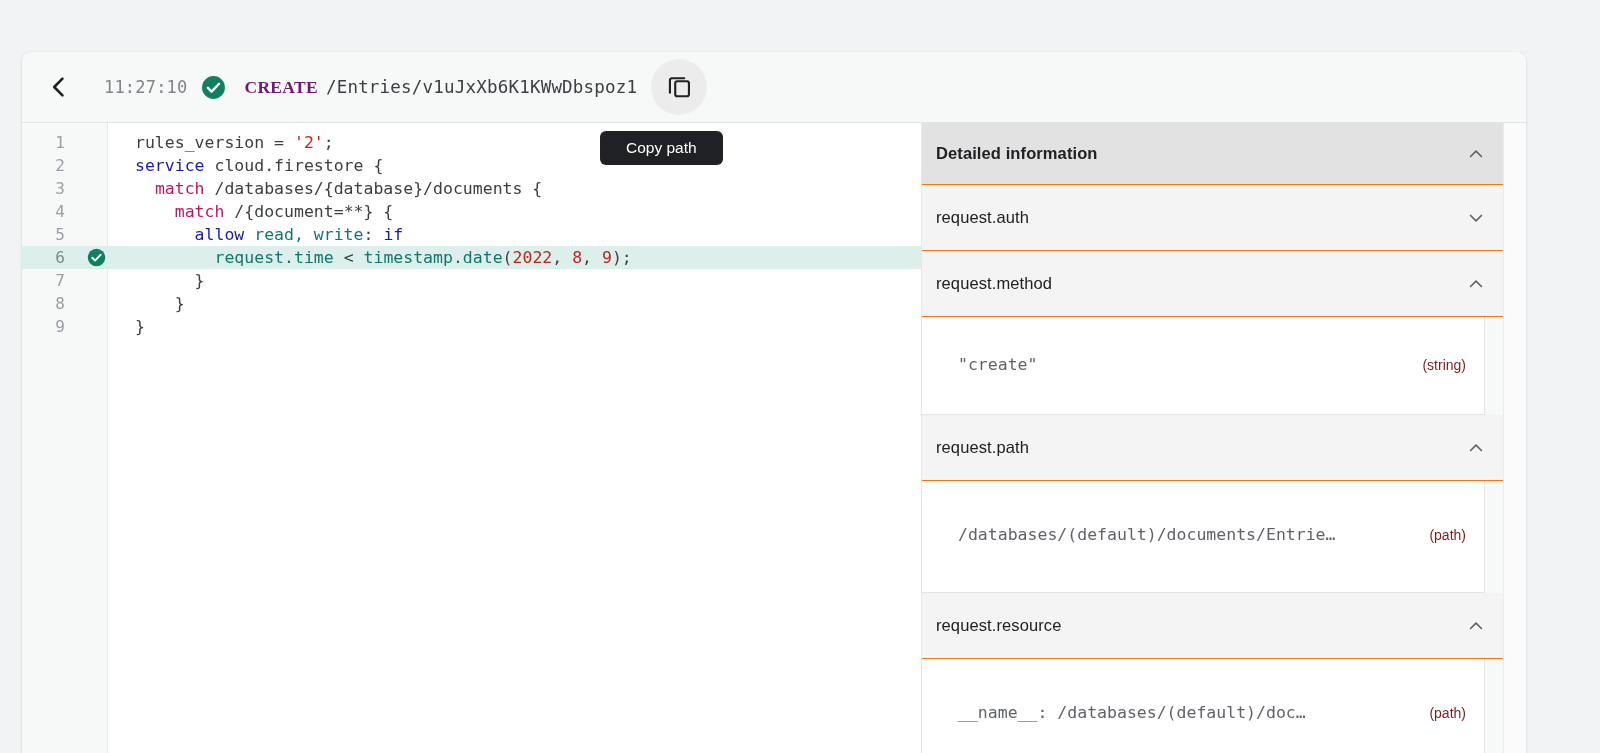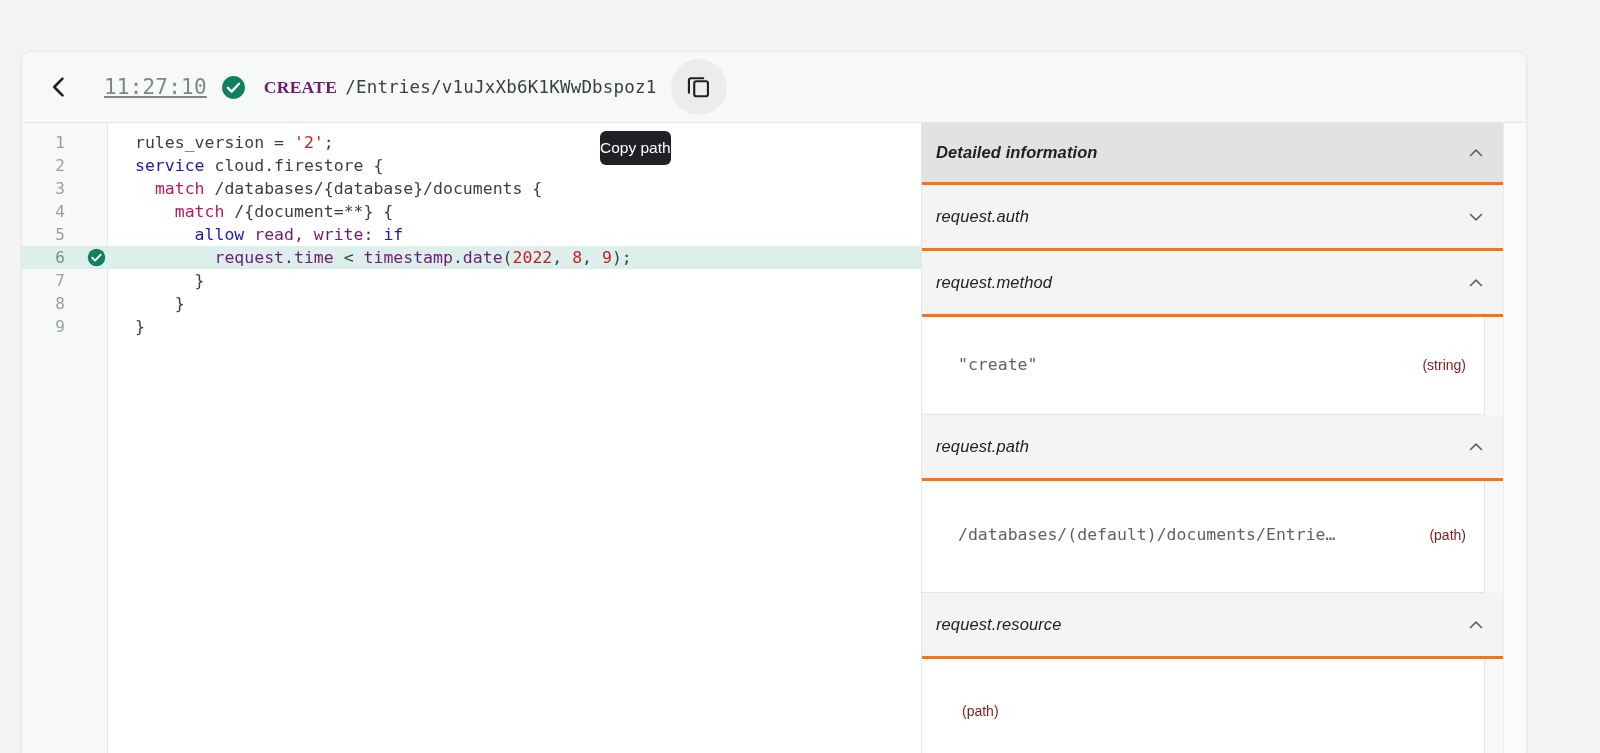--- a/index.html
+++ b/index.html
@@ -42,25 +42,24 @@
     align-items: center;
     justify-content: center;
     border-radius: 50%;
     cursor: pointer;
     flex: none;
   }
   #back-btn svg { display:block; }
   #req-time {
     margin-left: 22px;
     font-family: "DejaVu Sans Mono", monospace;
-    font-size: 21px;
+    font-size: 17px;
     color: #80868b;
     letter-spacing: .2px;
     white-space: nowrap;
-    text-decoration: underline;
   }
   #status-ok {
     margin-left: 14px;
     width: 25px; height: 25px;
     flex: none;
     display: block;
   }
   #req-method {
     margin-left: 18px;
     font-family: Liberation Serif, serif;
@@ -91,21 +90,21 @@
     cursor: pointer;
     flex: none;
   }
   #tooltip {
     position: absolute;
     left: 600px;
     top: 131px;
     background: #202124;
     color: #ffffff;
     font-size: 15.5px;
-    padding: 8px 0 9px;
+    padding: 8px 26px 9px;
     border-radius: 6px;
     white-space: nowrap;
     z-index: 30;
     line-height: 1.1;
   }
 
   
   #body {
     position: relative;
     height: 631px;
@@ -167,21 +166,21 @@
     position: relative;
     z-index: 2;
   }
   #codelines { position: relative; padding-top: 8px; }
   .code-line.hl .ln { color: #7d8a87; }
 
   .tok-kw   { color: #1a1aa6; }
   .tok-kw2  { color: #be185d; }
   .tok-str  { color: #c5221f; }
   .tok-num  { color: #c5221f; }
-  .tok-grn  { color: #701a75; }
+  .tok-grn  { color: #0f766e; }
   .tok-pln  { color: #3c4043; }
 
   
   #panel {
     position: relative;
     flex: 1;
     background: #f7f8f8;
     overflow: hidden;
   }
   #panel-inner {
@@ -191,23 +190,22 @@
     bottom: 0;
   }
   .acc-header {
     position: relative;
     height: 66px;
     display: flex;
     align-items: center;
     padding: 0 0 0 14px;
     box-sizing: border-box;
     background: #f4f4f4;
-    border-bottom: 3px solid #f97316;
+    border-bottom: 1px solid #f97316;
     cursor: pointer;
-    font-style: italic;
   }
   .acc-header.first {
     background: #e2e2e2;
     height: 62px;
   }
   .acc-title {
     font-size: 16.5px;
     color: #202124;
     letter-spacing: .1px;
   }
@@ -424,20 +422,21 @@
         <div class="acc-header">
           <span class="acc-title">request.resource</span>
           <span class="chev">
             <svg width="20" height="20" viewBox="0 0 24 24">
                 <path d="M5.5 15 L12 8.6 L18.5 15" fill="none" stroke="#5f6368" stroke-width="2" stroke-linecap="round" stroke-linejoin="round"></path>
               </svg>
           </span>
         </div>
         <div class="acc-body body-h100">
           <div class="kv-row">
+            <span class="kv-val">__name__: /databases/(default)/doc…</span>
             <span class="kv-type">(path)</span>
           </div>
         </div>
 
       </div>
 
       <div id="scrolltrack">
         <div id="scrollthumb"></div>
       </div>
     </div>

